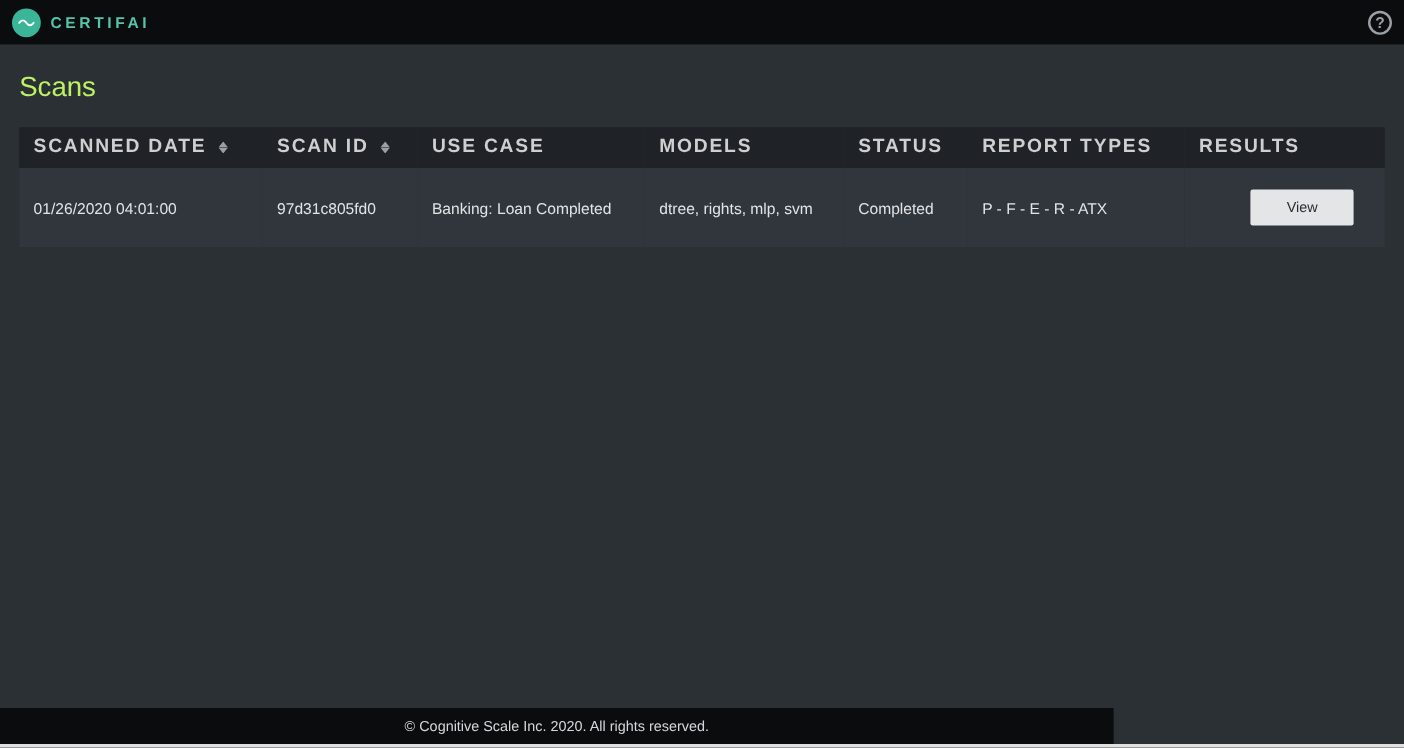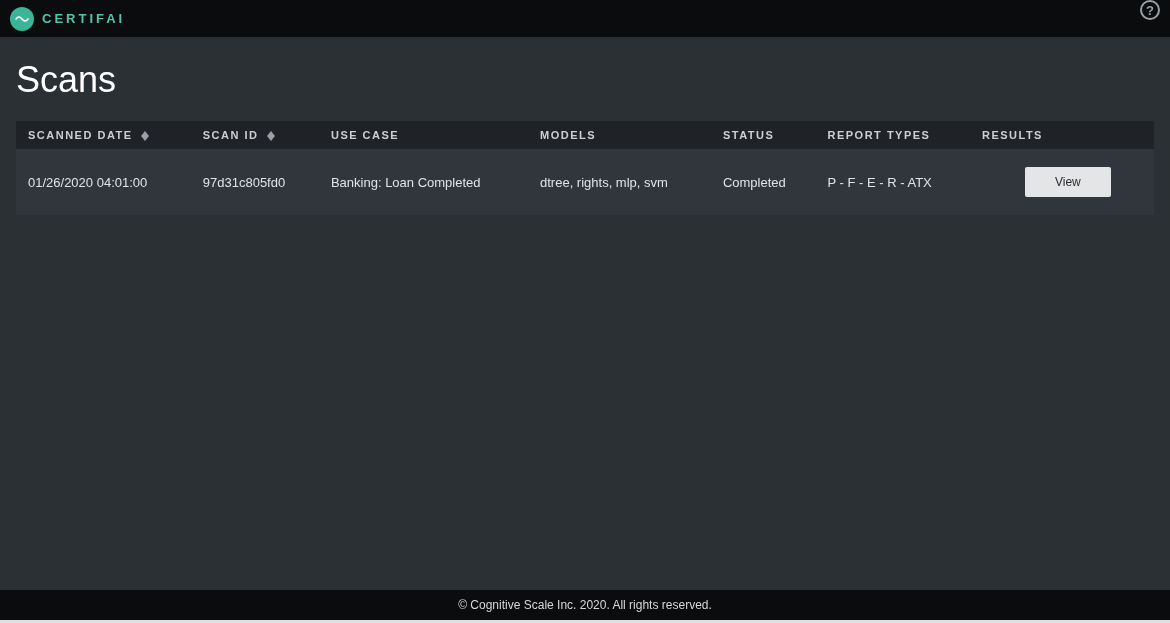--- a/index.html
+++ b/index.html
@@ -8,20 +8,21 @@
     height: 623px;
     font-family: -apple-system, BlinkMacSystemFont, "Segoe UI", Arial, sans-serif;
     background: #2b3035;
     color: #d0d4d9;
     overflow: hidden;
   }
   .topbar {
     height: 37px;
     background: #0b0c0d;
     display: flex;
+    align-items: center;
     padding: 0 10px;
     justify-content: space-between;
   }
   .brand {
     display: flex;
     align-items: center;
     gap: 8px;
   }
   .logo-circle {
     width: 24px;
@@ -46,38 +47,38 @@
     border-radius: 50%;
     display: flex;
     align-items: center;
     justify-content: center;
     color: #9aa0a6;
     font-size: 13px;
     font-weight: 600;
     cursor: pointer;
   }
   .page-title {
-    font-size: 36px;
+    font-size: 23px;
     font-weight: 400;
-    color: #ffffff;
+    color: #bef264;
     padding: 22px 16px 20px 16px;
   }
   .table-wrap {
     padding: 0 16px;
   }
   table {
     width: 100%;
     border-collapse: collapse;
   }
   thead tr {
     background: #1f2327;
   }
   th {
     text-align: left;
-    font-size: 11px;
+    font-size: 16px;
     letter-spacing: 1.5px;
     font-weight: 600;
     color: #cfcfd1;
     padding: 8px 12px;
     text-transform: uppercase;
   }
   th .sort {
     display: inline-flex;
     flex-direction: column;
     vertical-align: middle;
@@ -102,21 +103,21 @@
     padding: 8px 30px;
     border-radius: 2px;
     cursor: pointer;
     border: none;
     margin-left: 43px;
   }
   .footer {
     position: absolute;
     bottom: 3px;
     left: 0;
-    width: 1170px;
+    width: 928px;
     height: 30px;
     background: #0b0c0d;
     color: #d6d8db;
     font-size: 12px;
     display: flex;
     align-items: center;
     justify-content: center;
   }
   .scrollbar-track {
     position: absolute;

